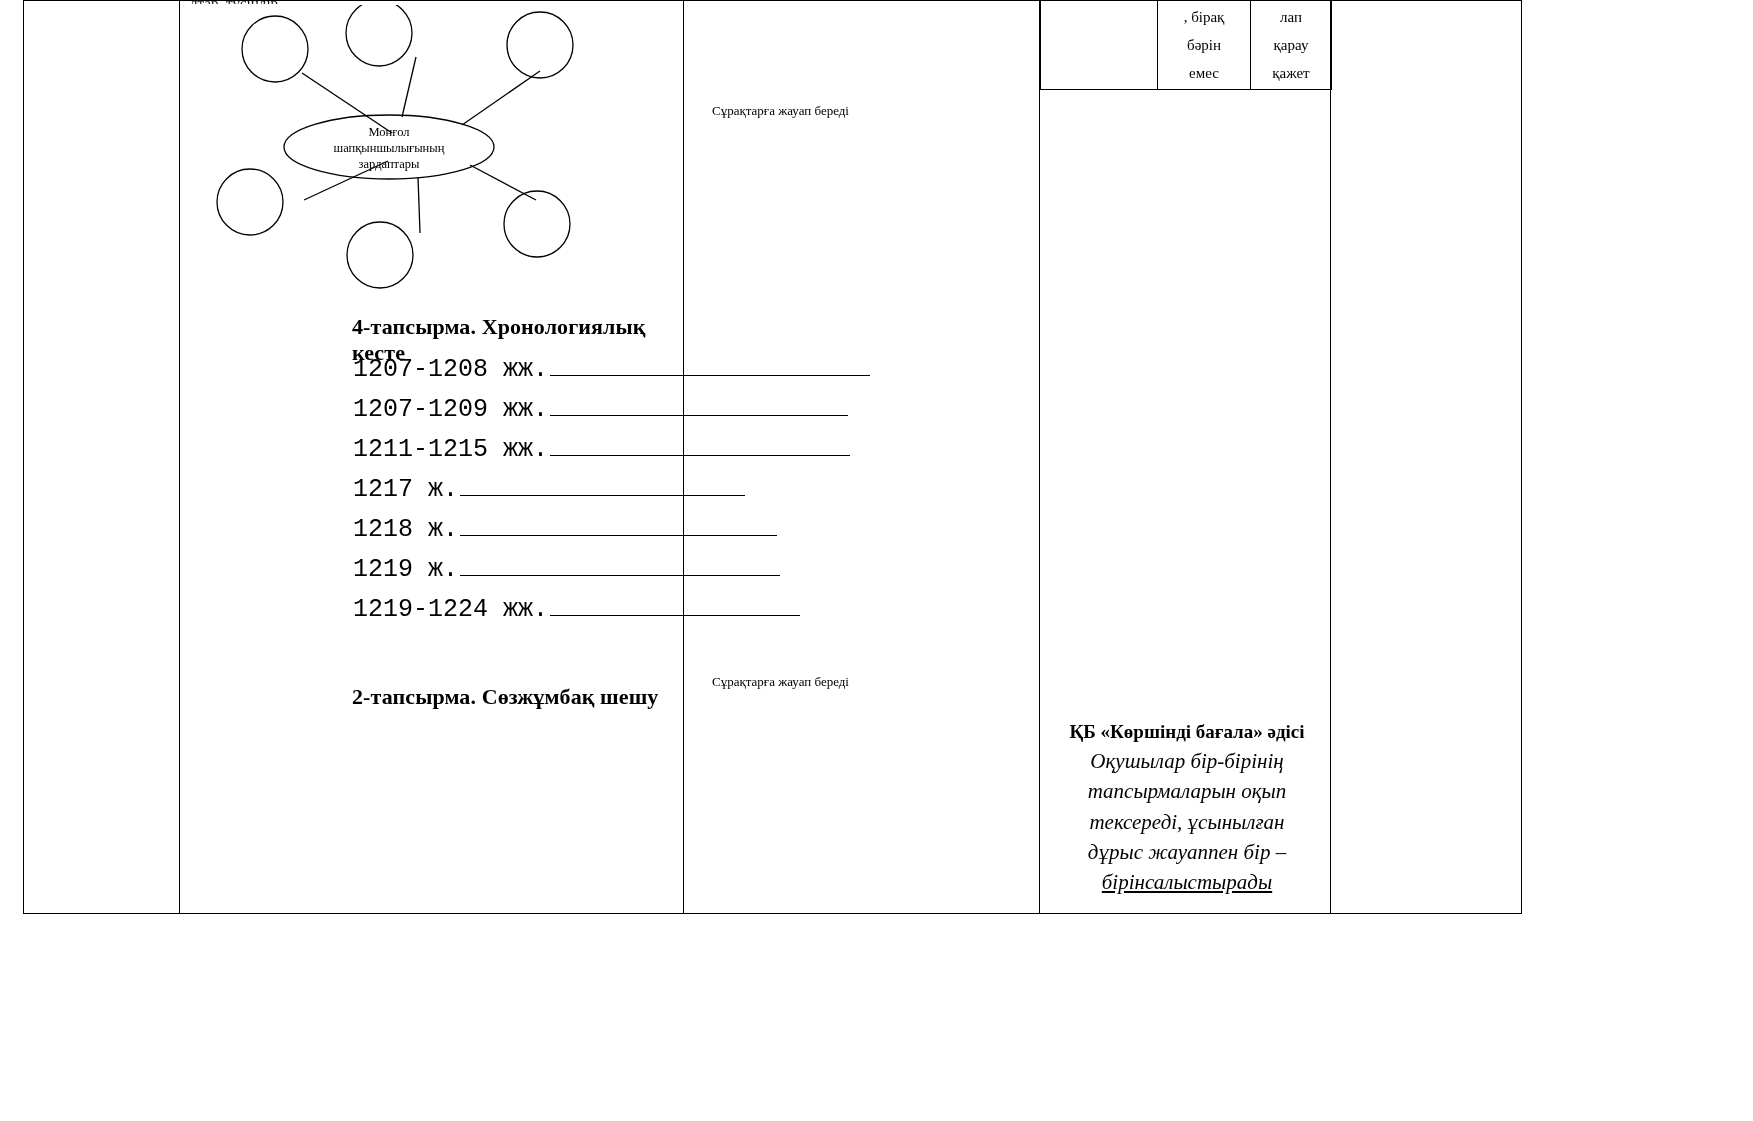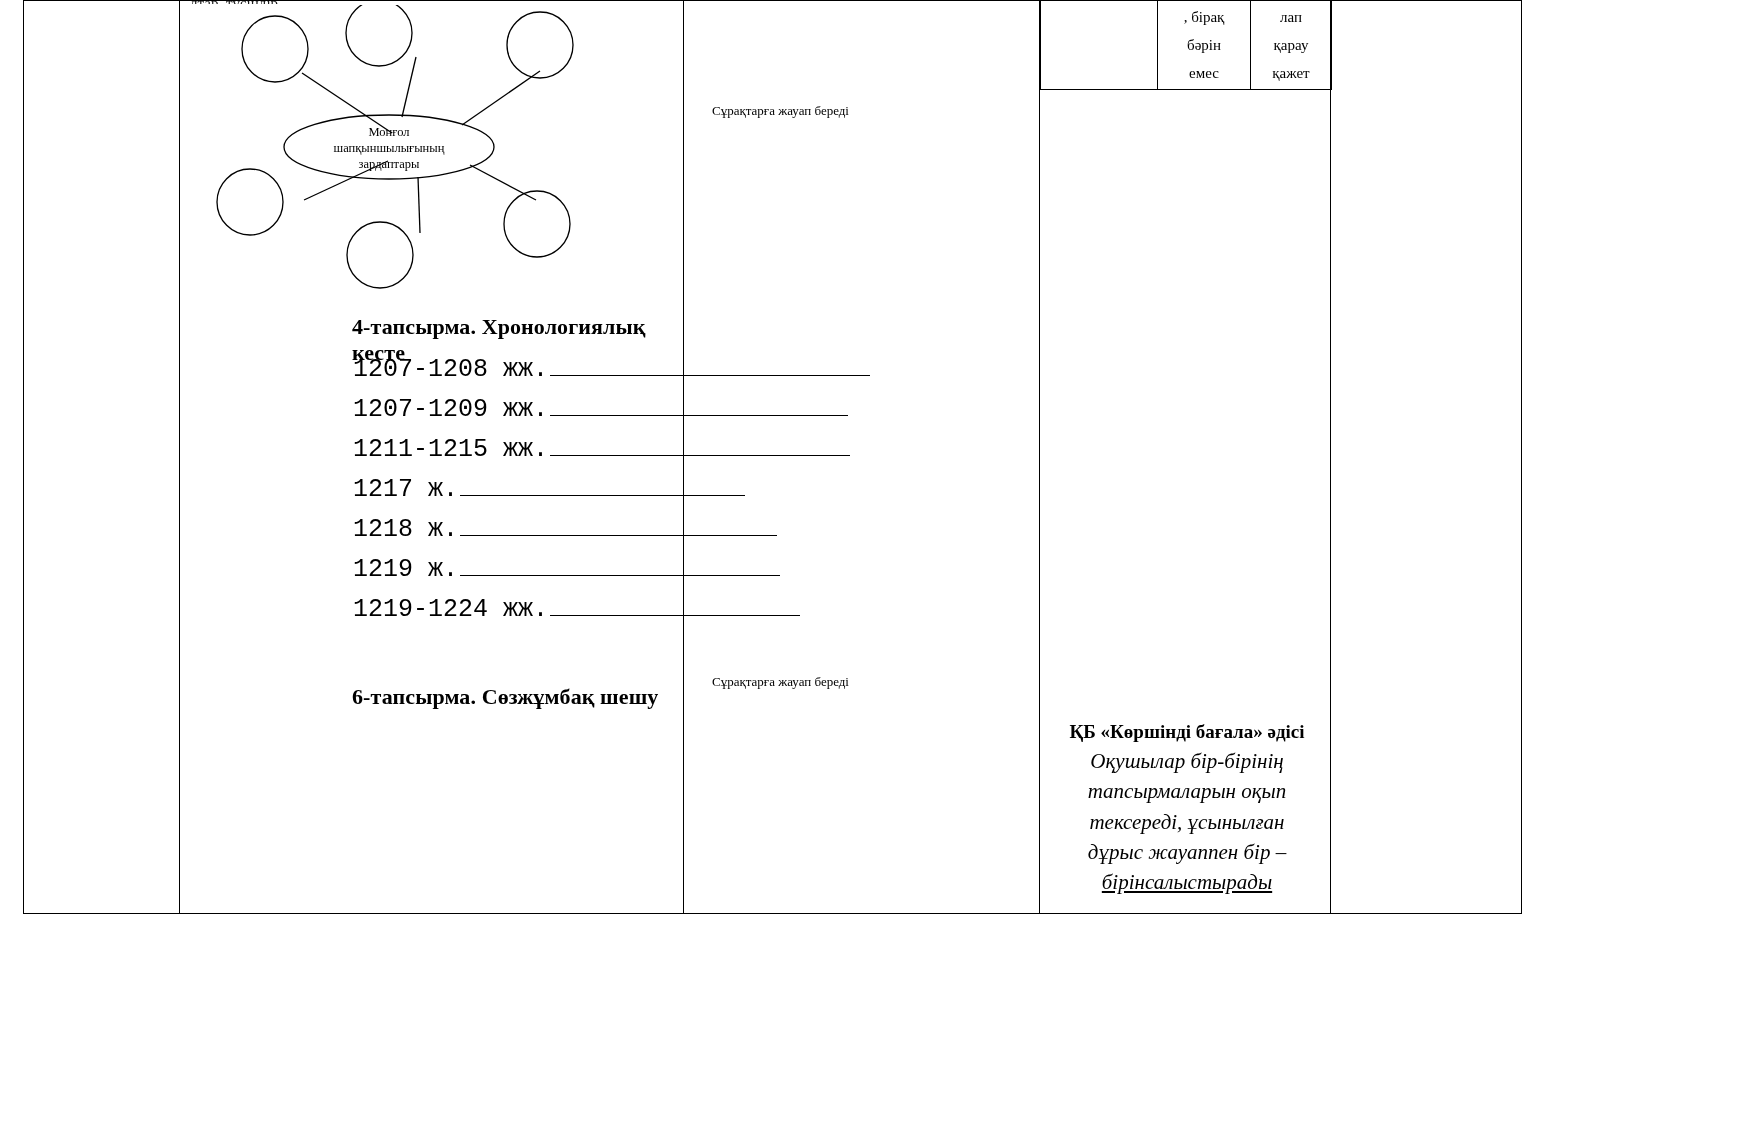--- a/index.html
+++ b/index.html
@@ -215,21 +215,21 @@
               <span class="yr">1218 ж. </span><span class="blank" style="width:317px"></span>
             </div>
             <div class="chrono-row">
               <span class="yr">1219 ж. </span><span class="blank" style="width:320px"></span>
             </div>
             <div class="chrono-row">
               <span class="yr">1219-1224 жж. </span><span class="blank" style="width:250px"></span>
             </div>
           </div>
 
-          <div class="task-heading" id="task5-heading">6-тапсырма. Сөзжұмбақ  шешу</div>
+          <div class="task-heading" id="task5-heading">2-тапсырма. Сөзжұмбақ  шешу</div>
 
         </div>
       </td>
 
       <td class="col-3">
         <div class="cell-inner">
           <div class="answer-line" id="answer1">Сұрақтарға  жауап береді</div>
           <div class="answer-line" id="answer2">Сұрақтарға  жауап береді</div>
         </div>
       </td>

